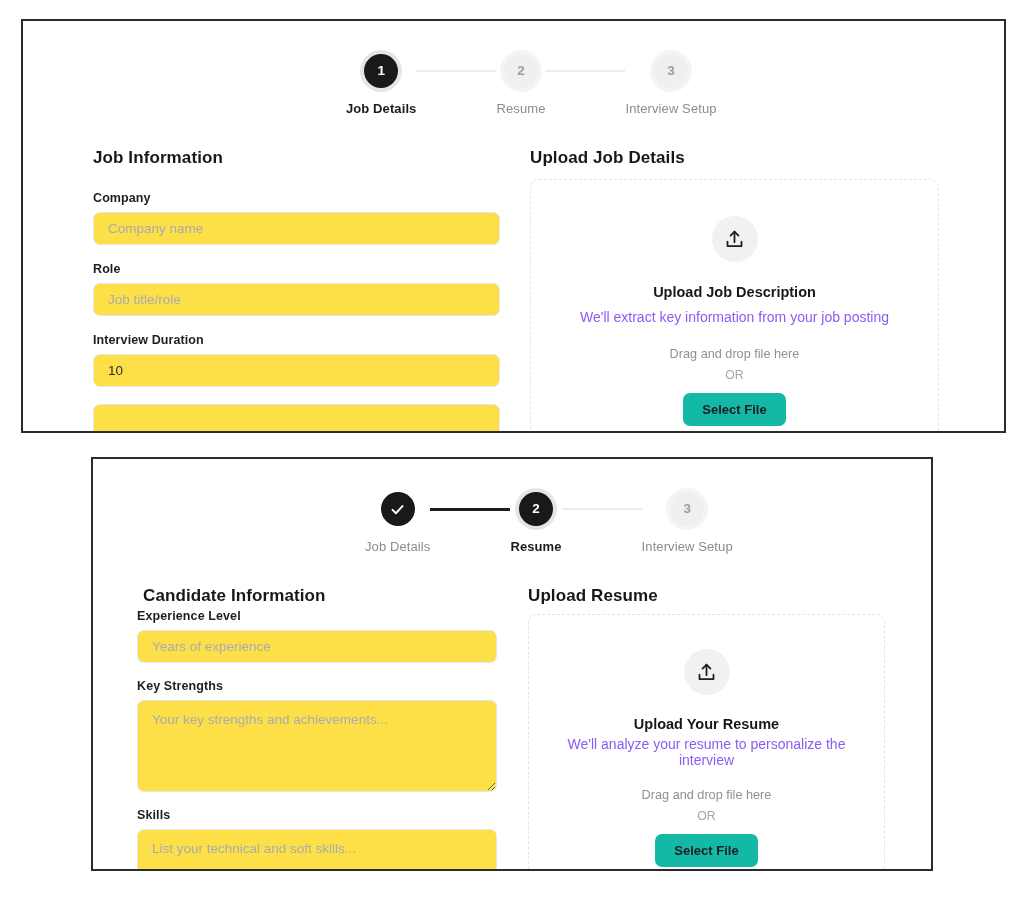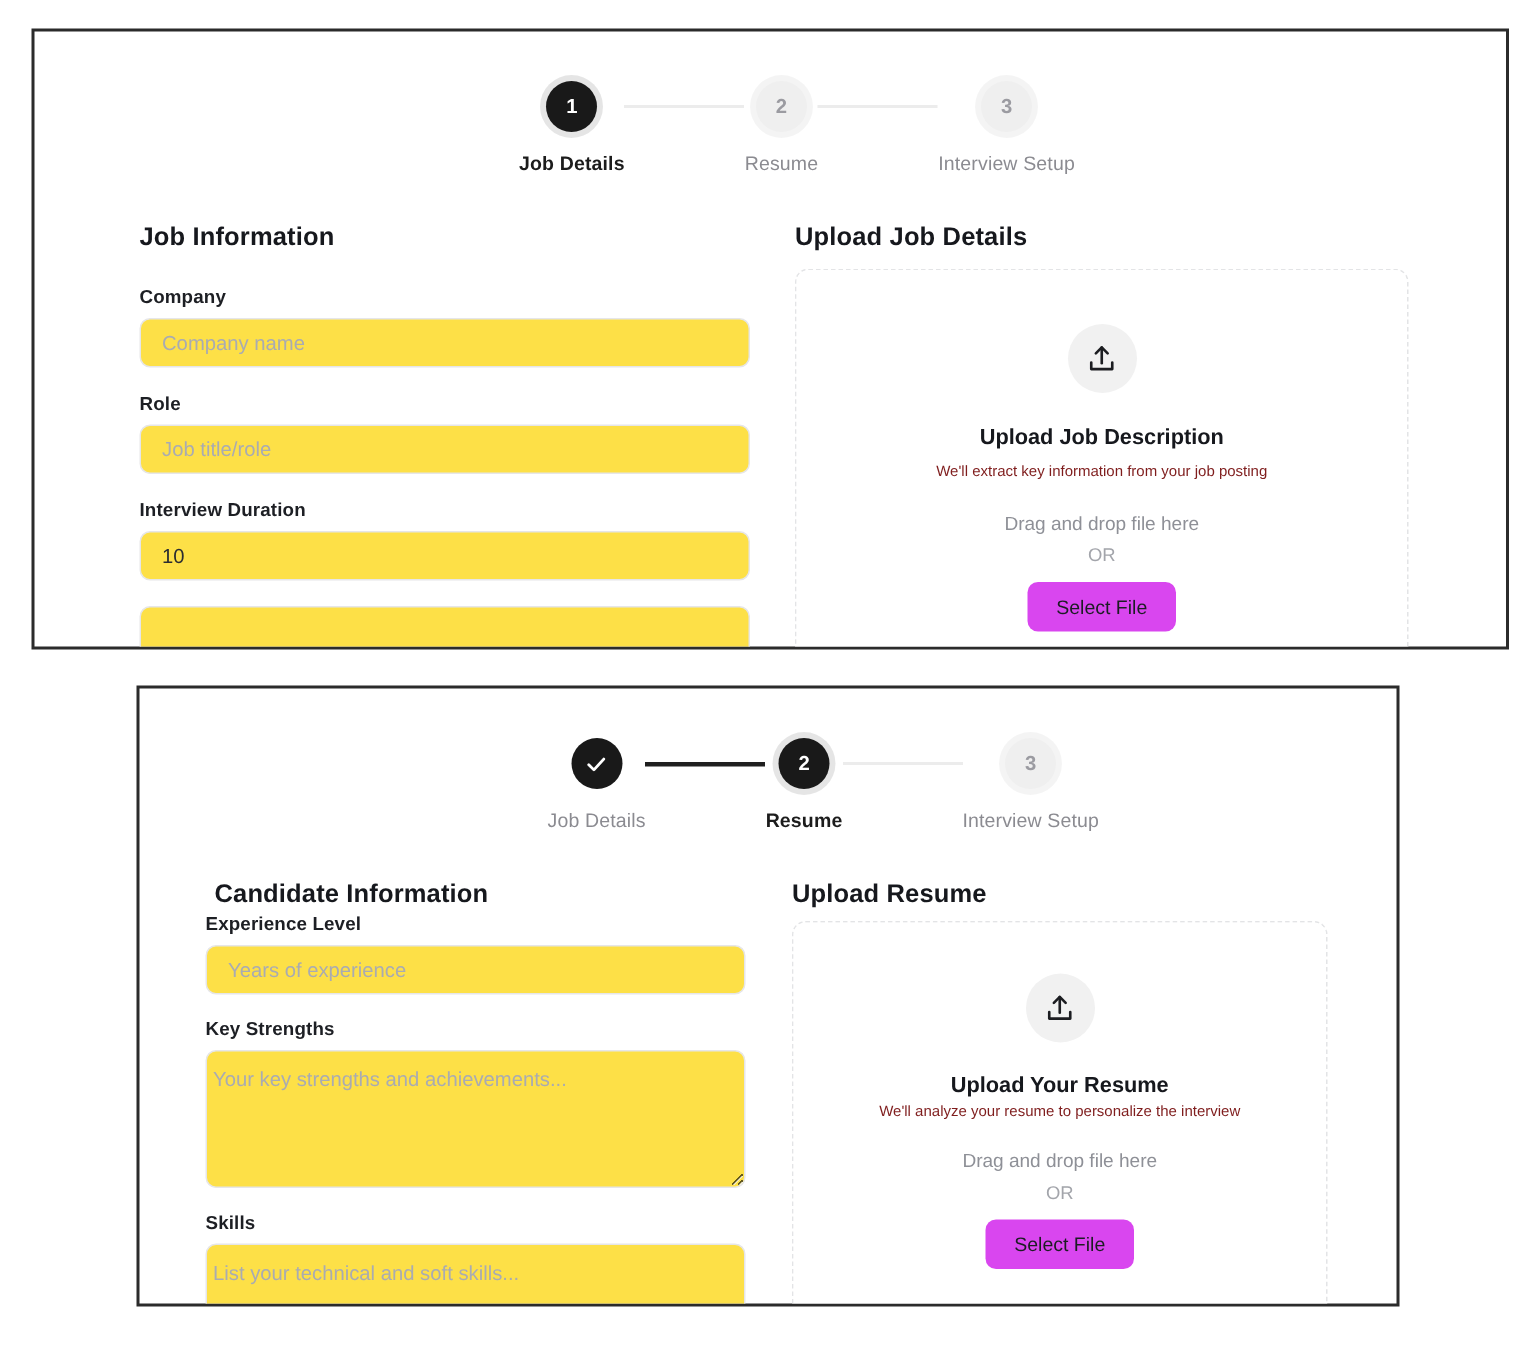--- a/index.html
+++ b/index.html
@@ -64,49 +64,49 @@
     border-radius: 7px;
     background: #fde047;
     font-family: "Liberation Sans", sans-serif;
     font-size: 13.5px;
     color: #2a2c31;
     padding: 0 14px;
     outline: none;
     display: block;
   }
   input.control { height: 33px; line-height: 33px; }
-  textarea.control { padding: 9px 4px; resize: vertical; line-height: 1.45; }
+  textarea.control { padding: 9px 14px; resize: vertical; line-height: 1.45; }
   .control::placeholder { color: #a9abb2; }
 
   
   .upload-col { position: absolute; }
   .dropzone {
     border: 1.5px dashed #e3e4e6;
     border-radius: 9px;
     width: 100%;
     display: flex; flex-direction: column; align-items: center;
     text-align: center;
     background: #ffffff;
   }
   .upload-badge {
     width: 46px; height: 46px; border-radius: 50%;
     background: #f1f1f1;
     display: flex; align-items: center; justify-content: center;
   }
   .upload-badge svg { width: 21px; height: 21px; display:block; }
   .upload-title { font-size: 14.5px; font-weight: 700; color: #16181d; }
-  .upload-sub   { font-size: 10px; color: #7f1d1d; }
+  .upload-sub   { font-size: 14px; color: #8b5cf6; }
   .upload-drag  { font-size: 12.7px; color: #8e9097; }
   .upload-or    { font-size: 12.3px; color: #a3a5ab; }
   .select-file {
-    background: #d946ef;
+    background: #14b8a6;
     border: none;
     border-radius: 7px;
     font-family: "Liberation Sans", sans-serif;
-    font-size: 13px; font-weight: 400; color: #1b1d22;
+    font-size: 13px; font-weight: 700; color: #1b1d22;
     padding: 9px 19px;
     cursor: pointer;
   }
 </style>
 </head>
 <body>
 
 <div class="stage">
 
   <section class="panel" id="panel-1">

